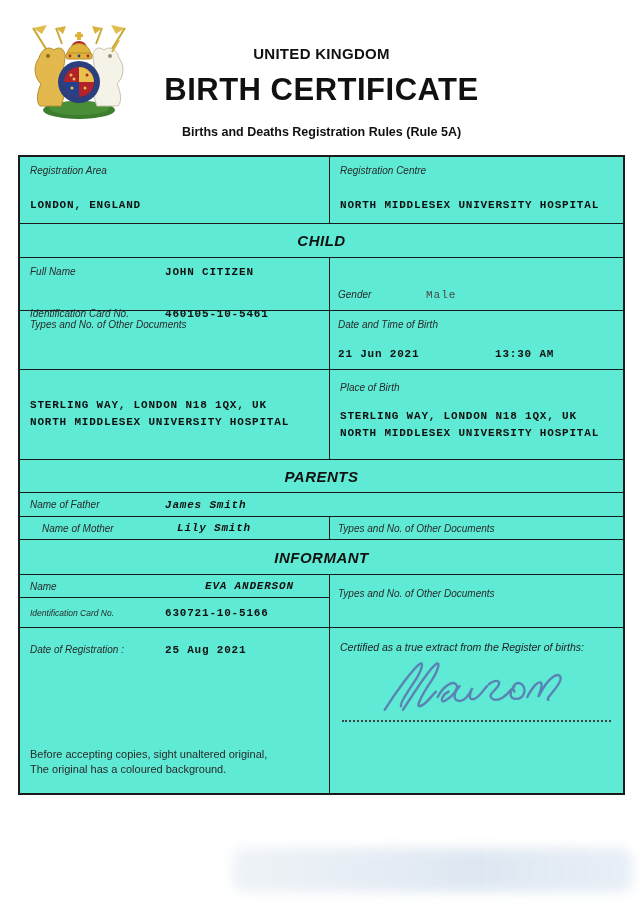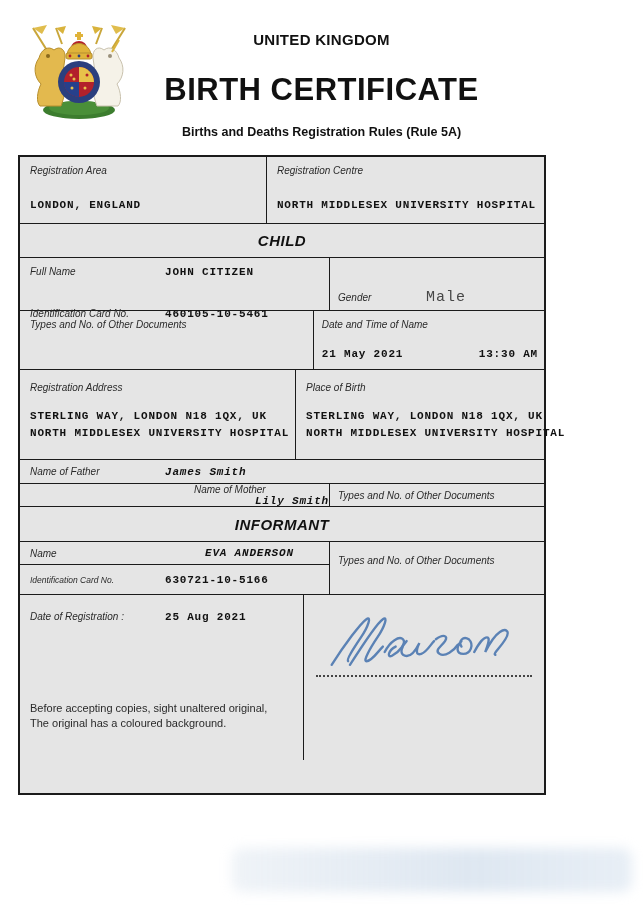--- a/index.html
+++ b/index.html
@@ -4,42 +4,42 @@
 <style>
   html,body{margin:0;padding:0;}
   body{
     width:643px;height:915px;background:#ffffff;position:relative;overflow:hidden;
     font-family:"Liberation Sans", sans-serif;color:#1a1a1a;
   }
   *{box-sizing:border-box;}
 
   
   .arms{position:absolute;left:20px;top:22px;width:118px;height:102px;}
-  .h-country{position:absolute;left:0;top:31px;width:643px;text-align:center;
+  .h-country{position:absolute;left:0;top:45px;width:643px;text-align:center;
     font-size:15px;font-weight:bold;letter-spacing:.3px;color:#111;}
   .h-title{position:absolute;left:0;top:72px;width:643px;text-align:center;
     font-size:31px;font-weight:bold;letter-spacing:.5px;color:#111;}
   .h-rule{position:absolute;left:0;top:125px;width:643px;text-align:center;
     font-size:12.5px;font-weight:bold;color:#111;}
 
   
-  .cert{position:absolute;left:18px;top:155px;width:528px;height:640px;
-    border:2px solid #1b1b1b;display:flex;flex-direction:column;background:#e5e5e5;}
+  .cert{position:absolute;left:18px;top:155px;width:607px;height:640px;
+    border:2px solid #1b1b1b;display:flex;flex-direction:column;background:#5eead4;}
   .row{display:flex;border-bottom:1.5px solid #1b1b1b;flex-shrink:0;}
   .row:last-child{border-bottom:none;}
   .cell-l{width:310px;border-right:1.5px solid #1b1b1b;position:relative;}
   .cell-r{flex:1;position:relative;}
   .cell-full{width:100%;position:relative;}
 
   .lbl{font-style:italic;font-size:10px;color:#2a2a2a;}
   .mono{font-family:"Liberation Mono", monospace;font-weight:bold;font-size:11px;
     letter-spacing:.8px;color:#111;white-space:nowrap;}
   .mono-it{font-family:"Liberation Mono", monospace;font-weight:bold;font-style:italic;
     font-size:11px;letter-spacing:.8px;color:#111;white-space:nowrap;}
-  .mono-plain{font-family:"Liberation Mono", monospace;font-size:15px;
+  .mono-plain{font-family:"Liberation Mono", monospace;font-size:11px;
     letter-spacing:1px;color:#474747;white-space:nowrap;}
 
   .sec-hdr{display:flex;align-items:center;justify-content:center;
     font-size:15px;font-weight:bold;font-style:italic;letter-spacing:.5px;color:#111;}
 
   .pair{display:flex;align-items:baseline;}
   .pair .lbl{width:135px;flex-shrink:0;}
 
   
   .r-reg{height:67px;}
@@ -56,32 +56,32 @@
     padding:8px 6px 9px 8px;}
   .time-line{display:flex;}
   .time-line .v1{width:157px;flex-shrink:0;}
   .r-c3{height:90px;}
   .r-c3 .cell-l,.r-c3 .cell-r{padding:12px 6px 0 10px;}
   .addr{margin-top:15px;line-height:17px;}
   .r-parents-hdr{height:33px;}
   .r-father{height:24px;}
   .r-father .cell-full{display:flex;align-items:center;padding-left:10px;}
   .r-mother{height:23px;}
-  .r-mother .cell-l{display:flex;align-items:flex-end;padding-left:0;flex-direction:column;}
+  .r-mother .cell-l{display:flex;align-items:center;padding-left:22px;}
   .r-mother .cell-r{display:flex;align-items:center;padding-left:8px;}
   .r-informant-hdr{height:35px;}
   .r-inf{height:53px;}
   .inf-left{width:310px;border-right:1.5px solid #1b1b1b;display:flex;flex-direction:column;}
   .inf-name{height:23px;border-bottom:1.5px solid #1b1b1b;display:flex;align-items:center;padding-left:10px;gap:40px;}
   .inf-id{flex:1;display:flex;align-items:center;padding-left:10px;}
   .inf-id .lbl{font-size:8.5px;}
   .r-inf .cell-r{padding:8px 6px 0 8px;}
   .r-last{height:165px;}
   .r-last .cell-l{display:flex;flex-direction:column;justify-content:space-between;
-    padding:16px 6px 29px 10px;}
+    padding:16px 6px 16px 10px;}
   .notice{font-size:11px;color:#2a2a2a;line-height:15px;font-style:normal;}
   .r-last .cell-r{display:flex;flex-direction:column;padding:13px 10px 10px 10px;}
   .cert-stmt{font-style:italic;font-size:10.5px;color:#222;}
   .sig-wrap{height:64px;margin:2px auto 0 auto;width:220px;}
   .dotline{border-bottom:2px dotted #444;margin:1px 2px 0 2px;height:2px;}
   .registrar{margin-top:3px;text-align:center;font-style:italic;font-size:11.5px;
     color:#1c1c1c;line-height:14px;}
 
   .smudge{position:absolute;left:232px;top:848px;width:400px;height:44px;
     background:linear-gradient(90deg, rgba(203,216,230,.30), rgba(186,205,226,.48) 60%, rgba(197,214,232,.40));
@@ -170,45 +170,45 @@
         <span class="mono-plain">Male</span>
       </div>
     </div>
   </div>
 
   <div class="row r-c2">
     <div class="cell-l">
       <div class="lbl">Types and No. of Other Documents</div>
     </div>
     <div class="cell-r">
-      <div class="lbl">Date and Time of Name</div>
+      <div class="lbl">Date and Time of Birth</div>
       <div class="time-line">
-        <span class="mono v1">21 May 2021</span>
+        <span class="mono v1">21 Jun 2021</span>
         <span class="mono">13:30 AM</span>
       </div>
     </div>
   </div>
 
   <div class="row r-c3">
     <div class="cell-l">
-      <div class="lbl">Registration  Address</div>
       <div class="addr">
         <div class="mono">STERLING WAY, LONDON N18 1QX, UK</div>
         <div class="mono">NORTH MIDDLESEX UNIVERSITY HOSPITAL</div>
       </div>
     </div>
     <div class="cell-r">
       <div class="lbl">Place of Birth</div>
       <div class="addr">
         <div class="mono">STERLING WAY, LONDON N18 1QX, UK</div>
         <div class="mono">NORTH MIDDLESEX UNIVERSITY HOSPITAL</div>
       </div>
     </div>
   </div>
 
+  <div class="row r-parents-hdr sec-hdr">PARENTS</div>
 
   <div class="row r-father">
     <div class="cell-full pair">
       <span class="lbl">Name of Father</span>
       <span class="mono-it">James Smith</span>
     </div>
   </div>
 
   <div class="row r-mother">
     <div class="cell-l pair">
@@ -243,20 +243,21 @@
       <div class="pair">
         <span class="lbl">Date of Registration :</span>
         <span class="mono">25 Aug 2021</span>
       </div>
       <div class="notice">
         <div>Before accepting copies, sight unaltered original,</div>
         <div>The original has a coloured background.</div>
       </div>
     </div>
     <div class="cell-r">
+      <div class="cert-stmt">Certified as a true extract from the Register of births:</div>
       <div class="sig-wrap">
         <svg width="220" height="64" viewBox="0 0 230 70" xmlns="http://www.w3.org/2000/svg">
           <g fill="none" stroke="#5b82b5" stroke-width="2.6" stroke-linecap="round">
             <path d="M14 60 C28 38 46 14 52 10 C58 6 54 18 46 30 C38 42 30 54 32 56"></path>
             <path d="M34 60 C48 38 64 14 70 10 C76 6 72 18 64 30 C56 42 48 56 52 56 C58 56 64 46 70 40"></path>
             <path d="M72 46 C78 34 88 28 92 32 C96 36 88 46 80 50 C74 53 76 44 84 40"></path>
             <path d="M96 34 C90 40 88 48 94 50 C100 52 106 44 110 36 C106 44 106 50 112 48 C118 46 122 38 126 34"></path>
             <path d="M128 32 C136 26 142 28 138 34 C134 40 126 44 132 48 C138 52 148 44 152 38"></path>
             <path d="M156 34 C150 40 150 48 158 48 C166 48 170 38 164 32 C158 28 152 34 156 40"></path>
             <path d="M170 46 C174 38 180 30 184 30 C188 30 184 40 182 46 C186 38 192 28 198 24 C204 20 210 22 204 32 C198 42 190 48 193 49"></path>

